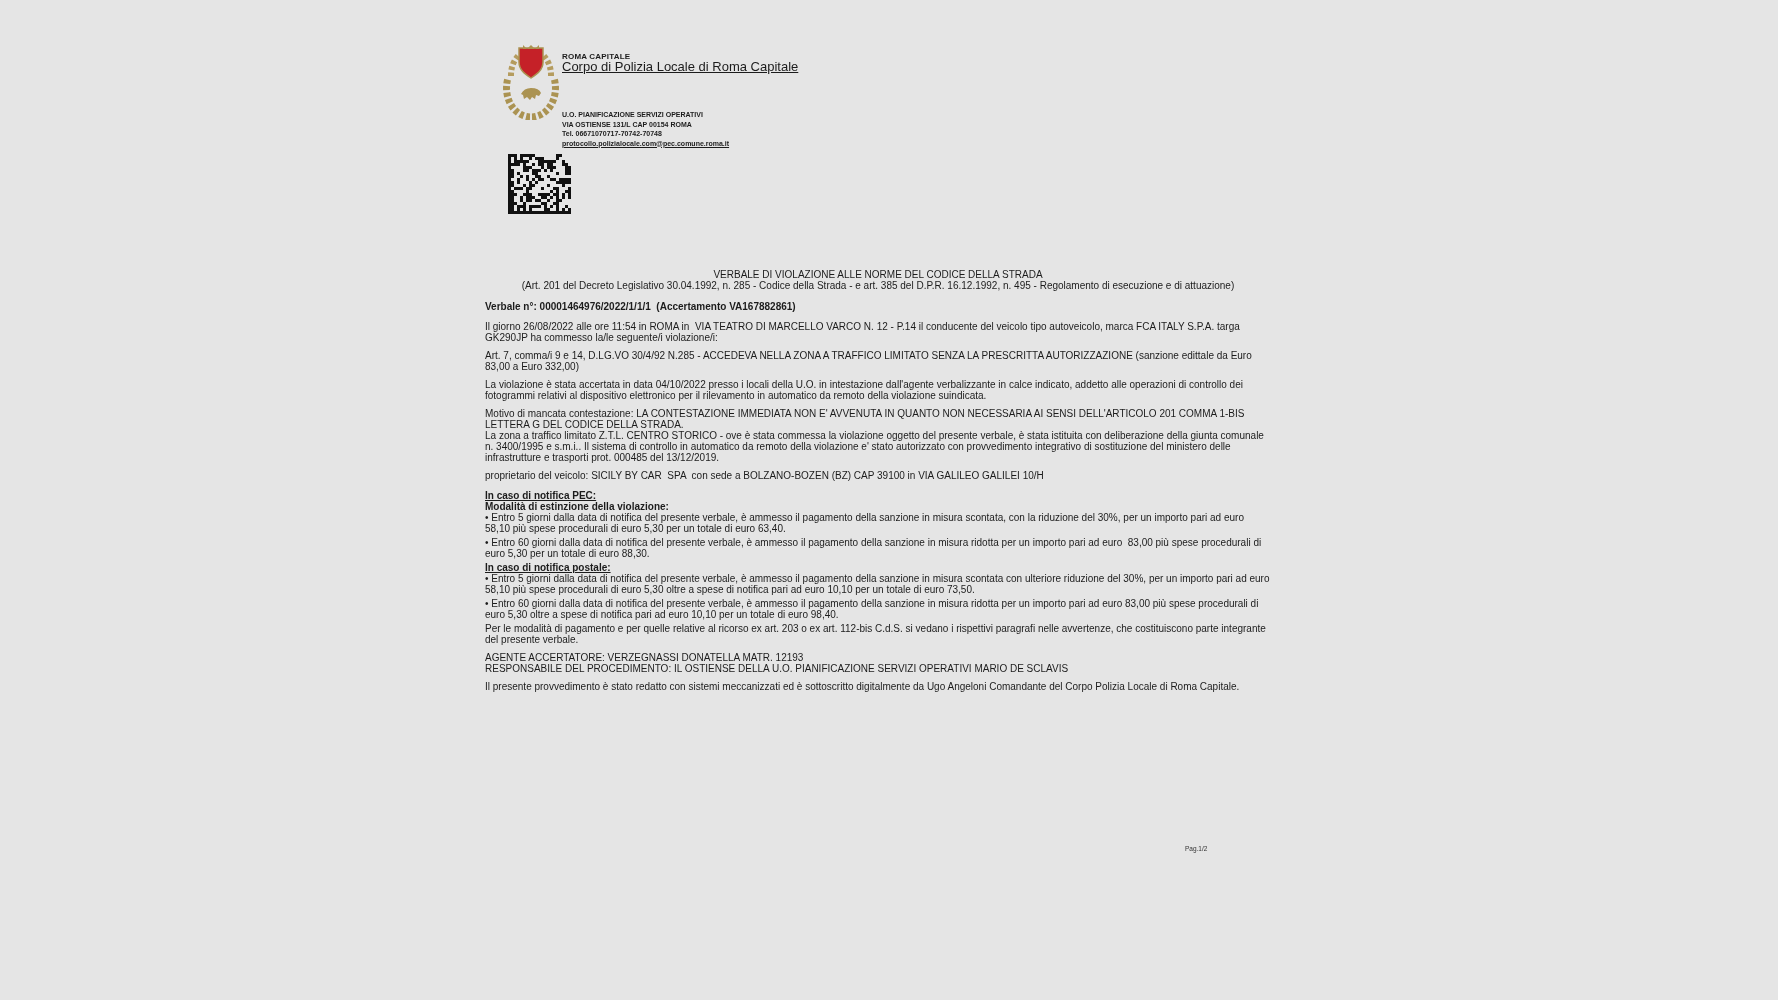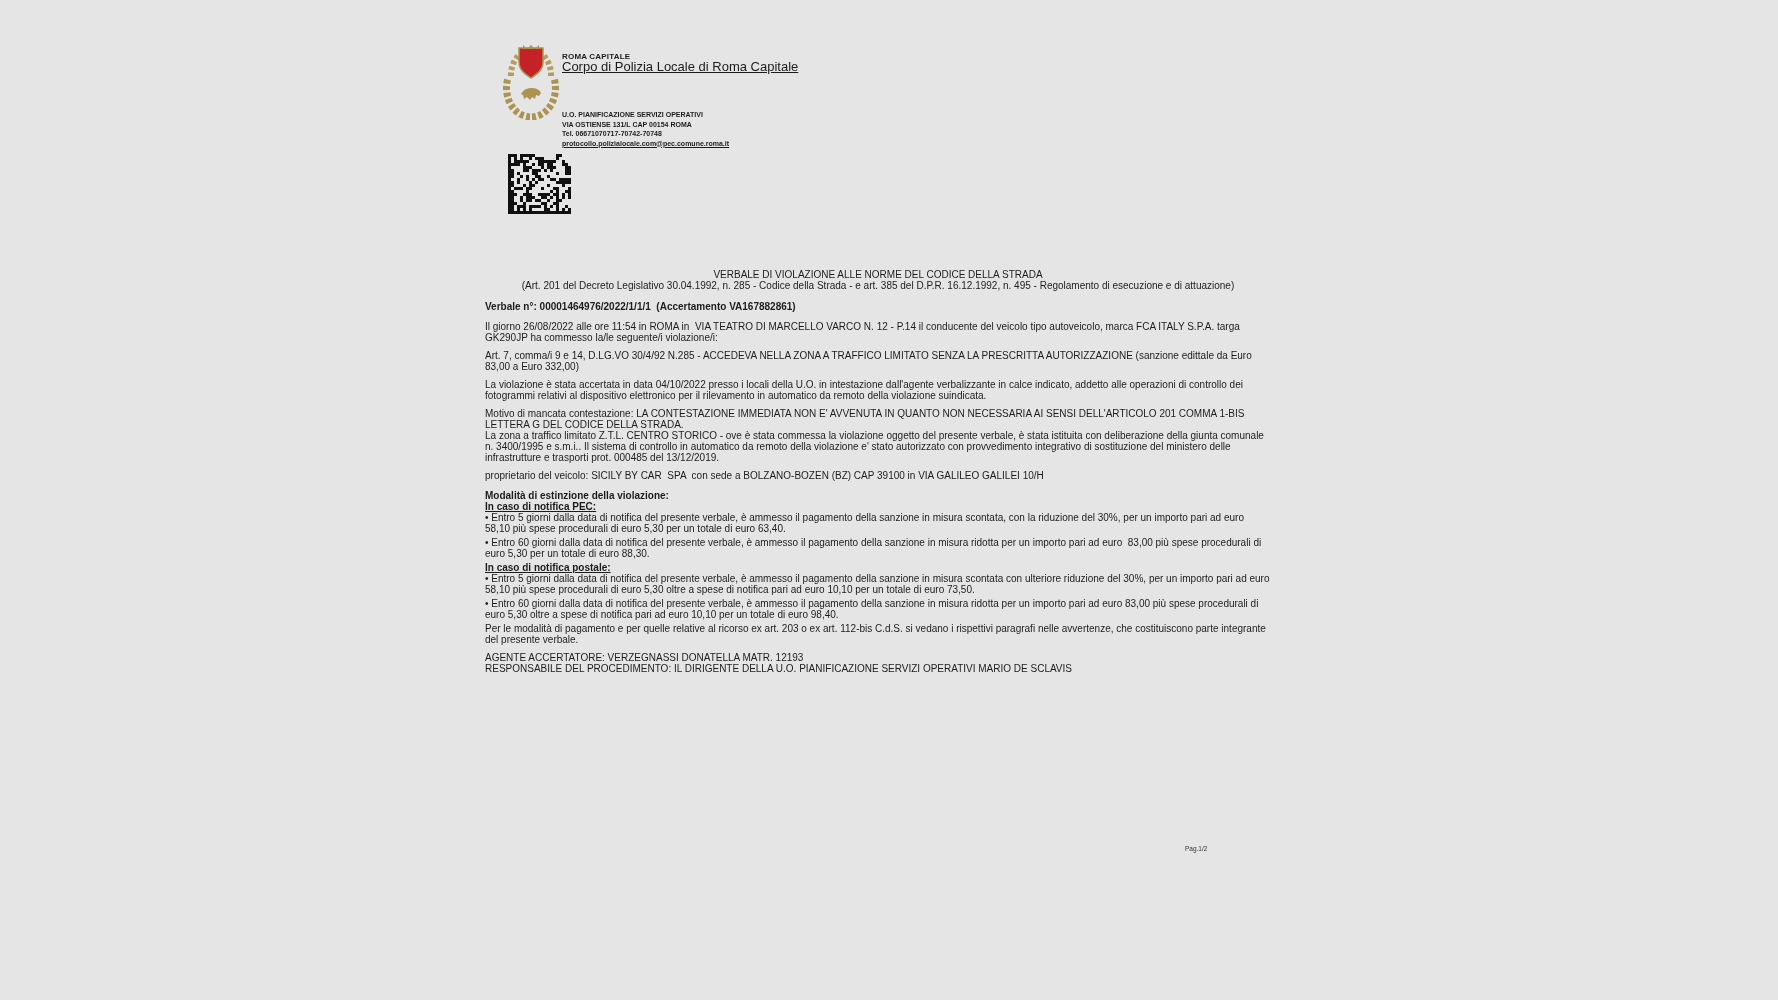--- a/index.html
+++ b/index.html
@@ -280,29 +280,30 @@
     <p class="bold" style="margin-bottom:9px;">Verbale n°: 00001464976/2022/1/1/1  (Accertamento VA167882861)</p>
 
     <p>Il giorno 26/08/2022 alle ore 11:54 in ROMA in  VIA TEATRO DI MARCELLO VARCO N. 12 - P.14 il conducente del veicolo tipo autoveicolo, marca FCA ITALY S.P.A. targa GK290JP ha commesso la/le seguente/i violazione/i:</p>
     <p>Art. 7, comma/i 9 e 14, D.LG.VO 30/4/92 N.285 - ACCEDEVA NELLA ZONA A TRAFFICO LIMITATO SENZA LA PRESCRITTA AUTORIZZAZIONE (sanzione edittale da Euro 83,00 a Euro 332,00)</p>
     <p>La violazione è stata accertata in data 04/10/2022 presso i locali della U.O. in intestazione dall'agente verbalizzante in calce indicato, addetto alle operazioni di controllo dei fotogrammi relativi al dispositivo elettronico per il rilevamento in automatico da remoto della violazione suindicata.</p>
     <p class="tight">Motivo di mancata contestazione: LA CONTESTAZIONE IMMEDIATA NON E' AVVENUTA IN QUANTO NON NECESSARIA AI SENSI DELL'ARTICOLO 201 COMMA 1-BIS LETTERA G DEL CODICE DELLA STRADA.</p>
     <p>La zona a traffico limitato Z.T.L. CENTRO STORICO - ove è stata commessa la violazione oggetto del presente verbale, è stata istituita con deliberazione della giunta comunale n. 3400/1995 e s.m.i.. Il sistema di controllo in automatico da remoto della violazione e' stato autorizzato con provvedimento integrativo di sostituzione del ministero delle infrastrutture e trasporti prot. 000485 del 13/12/2019.</p>
 
     <p style="margin-bottom:9px;">proprietario del veicolo: SICILY BY CAR  SPA  con sede a BOLZANO-BOZEN (BZ) CAP 39100 in VIA GALILEO GALILEI 10/H</p>
 
+    <p class="bold uline tight">In caso di notifica PEC:</p>
     <p class="bold tight">Modalità di estinzione della violazione:</p>
-    <p class="bold uline tight">In caso di notifica PEC:</p>
     <p class="bullet mt">• Entro 5 giorni dalla data di notifica del presente verbale, è ammesso il pagamento della sanzione in misura scontata, con la riduzione del 30%, per un importo pari ad euro 58,10 più spese procedurali di euro 5,30 per un totale di euro 63,40.</p>
     <p class="bullet">• Entro 60 giorni dalla data di notifica del presente verbale, è ammesso il pagamento della sanzione in misura ridotta per un importo pari ad euro  83,00 più spese procedurali di euro 5,30 per un totale di euro 88,30.</p>
     <p class="bold uline tight">In caso di notifica postale:</p>
     <p class="bullet mt">• Entro 5 giorni dalla data di notifica del presente verbale, è ammesso il pagamento della sanzione in misura scontata con ulteriore riduzione del 30%, per un importo pari ad euro 58,10 più spese procedurali di euro 5,30 oltre a spese di notifica pari ad euro 10,10 per un totale di euro 73,50.</p>
     <p class="bullet">• Entro 60 giorni dalla data di notifica del presente verbale, è ammesso il pagamento della sanzione in misura ridotta per un importo pari ad euro 83,00 più spese procedurali di euro 5,30 oltre a spese di notifica pari ad euro 10,10 per un totale di euro 98,40.</p>
 
     <p class="mt">Per le modalità di pagamento e per quelle relative al ricorso ex art. 203 o ex art. 112-bis C.d.S. si vedano i rispettivi paragrafi nelle avvertenze, che costituiscono parte integrante del presente verbale.</p>
 
     <p class="tight">AGENTE ACCERTATORE: VERZEGNASSI DONATELLA MATR. 12193</p>
-    <p>RESPONSABILE DEL PROCEDIMENTO: IL DIRIGENTE DELLA U.O. PIANIFICAZIONE SERVIZI OPERATIVI MARIO DE SCLAVIS</p>
-
+    <p>RESPONSABILE DEL PROCEDIMENTO: IL OSTIENSE DELLA U.O. PIANIFICAZIONE SERVIZI OPERATIVI MARIO DE SCLAVIS</p>
+
+    <p>Il presente provvedimento è stato redatto con sistemi meccanizzati ed è sottoscritto digitalmente da Ugo Angeloni Comandante del Corpo Polizia Locale di Roma Capitale.</p>
   </div>
 
   <div class="footer">Pag.1/2</div>
 </div>
 
 </body></html>

